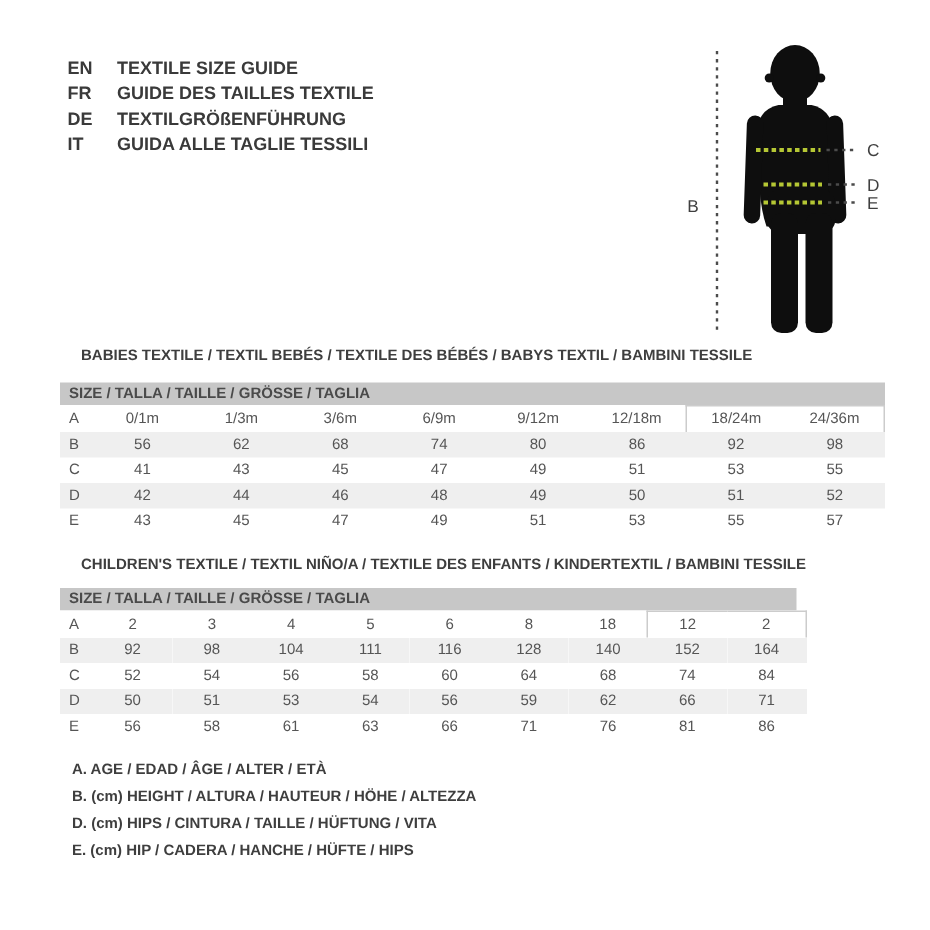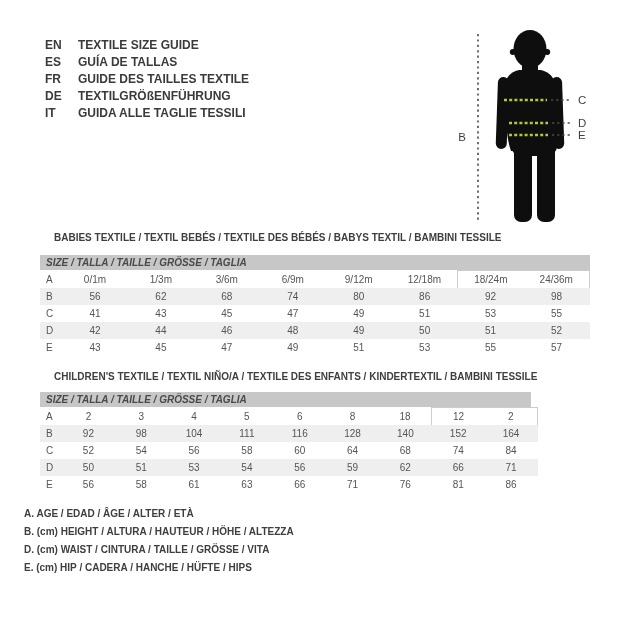--- a/index.html
+++ b/index.html
@@ -22,48 +22,44 @@
   
   .section-title{position:absolute;left:54px;font-size:10px;font-weight:bold;color:#3e3e3e;white-space:nowrap;letter-spacing:0;}
   .babies-title{top:232px;}
   .children-title{top:371px;}
 
   
   table{border-collapse:collapse;table-layout:fixed;font-size:10px;color:#555555;position:absolute;}
   .babies-table{left:40px;top:254px;width:550px;}
   .children-table{left:40px;top:391px;width:498px;}
   td{height:17px;padding:0;text-align:center;white-space:nowrap;overflow:hidden;}
-  tr.thead td{height:16px;text-align:left;font-style:italic;}
+  tr.thead td{height:16px;text-align:left;}
   .hbar{background:#c7c7c7;height:15px;line-height:15px;padding-left:6px;font-weight:bold;color:#4a4a4a;font-size:10px;}
   .children-table .hbar{margin-right:7px;}
   td.rlabel{text-align:left;padding-left:6px;color:#555555;}
   tr.stripe{background:#efefef;}
   td.hl{border-top:1px solid #cccccc;margin-top:40px;}
   td.hl-first{border-left:1px solid #cccccc;}
   td.hl-last{border-right:1px solid #cccccc;}
 
   
-  .legend{position:absolute;left:24px;top:505px;font-size:10px;font-weight:bold;color:#3e3e3e;line-height:18px;}
+  .legend{position:absolute;left:48px;top:505px;font-size:10px;font-weight:bold;color:#3e3e3e;line-height:18px;}
   .legend-line{white-space:nowrap;}
 
   svg text{font-family:"Liberation Sans", sans-serif;font-size:11.5px;fill:#3f3f3f;}
 </style>
 </head>
 <body>
 
 <div class="page">
 
   <div class="lang-block">
       <div class="lang-row">
         <span class="lang-code">EN</span>
         <span>TEXTILE SIZE GUIDE</span>
-      </div>
-      <div class="lang-row">
-        <span class="lang-code">ES</span>
-        <span>GUÍA DE TALLAS</span>
       </div>
       <div class="lang-row">
         <span class="lang-code">FR</span>
         <span>GUIDE DES TAILLES TEXTILE</span>
       </div>
       <div class="lang-row">
         <span class="lang-code">DE</span>
         <span>TEXTILGRÖßENFÜHRUNG</span>
       </div>
       <div class="lang-row">
@@ -259,17 +255,17 @@
           <td class="val">76</td>
           <td class="val">81</td>
           <td class="val">86</td>
         </tr>
       </tbody>
     </table>
 
   <div class="legend">
       <div class="legend-line">A. AGE / EDAD / ÂGE / ALTER / ETÀ</div>
       <div class="legend-line">B. (cm) HEIGHT / ALTURA / HAUTEUR / HÖHE / ALTEZZA</div>
-      <div class="legend-line">D. (cm) WAIST / CINTURA / TAILLE / GRÖSSE / VITA</div>
+      <div class="legend-line">D. (cm) HIPS / CINTURA / TAILLE / HÜFTUNG / VITA</div>
       <div class="legend-line">E. (cm) HIP / CADERA / HANCHE / HÜFTE / HIPS</div>
     </div>
 
 </div>
 
 </body></html>

